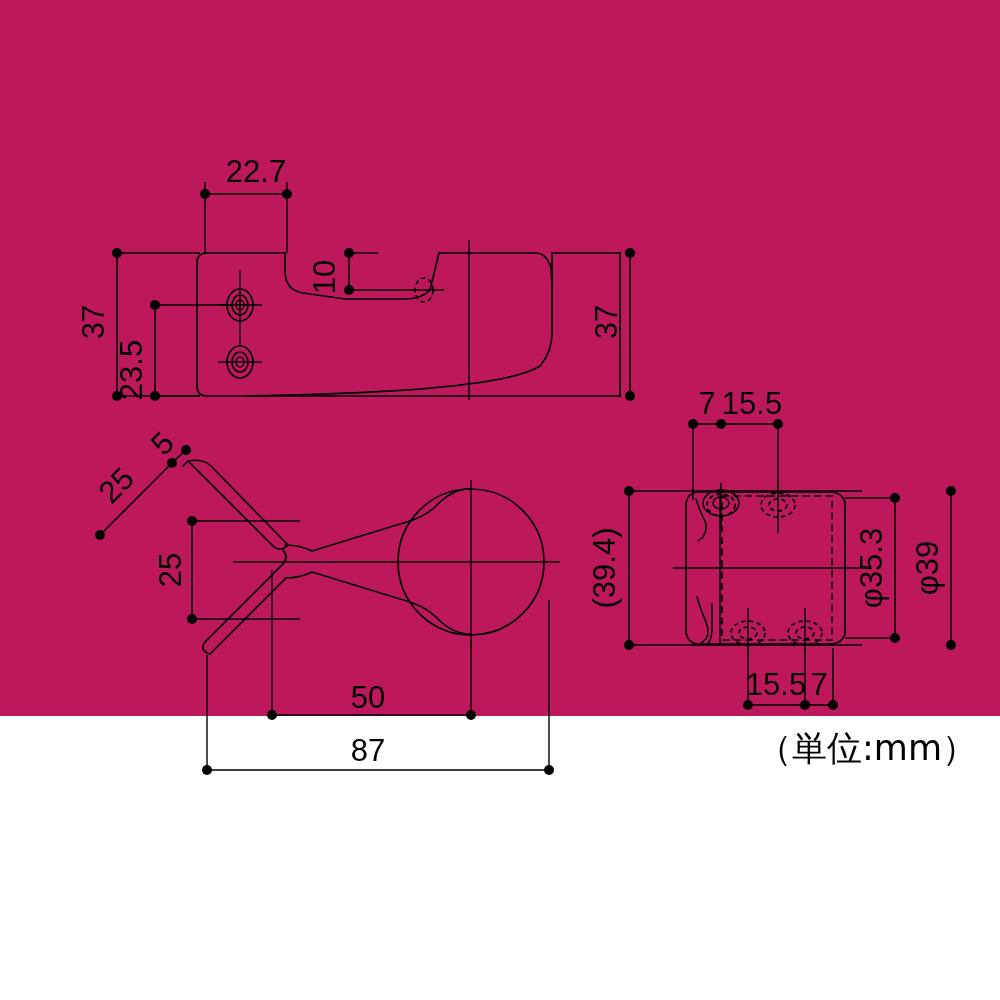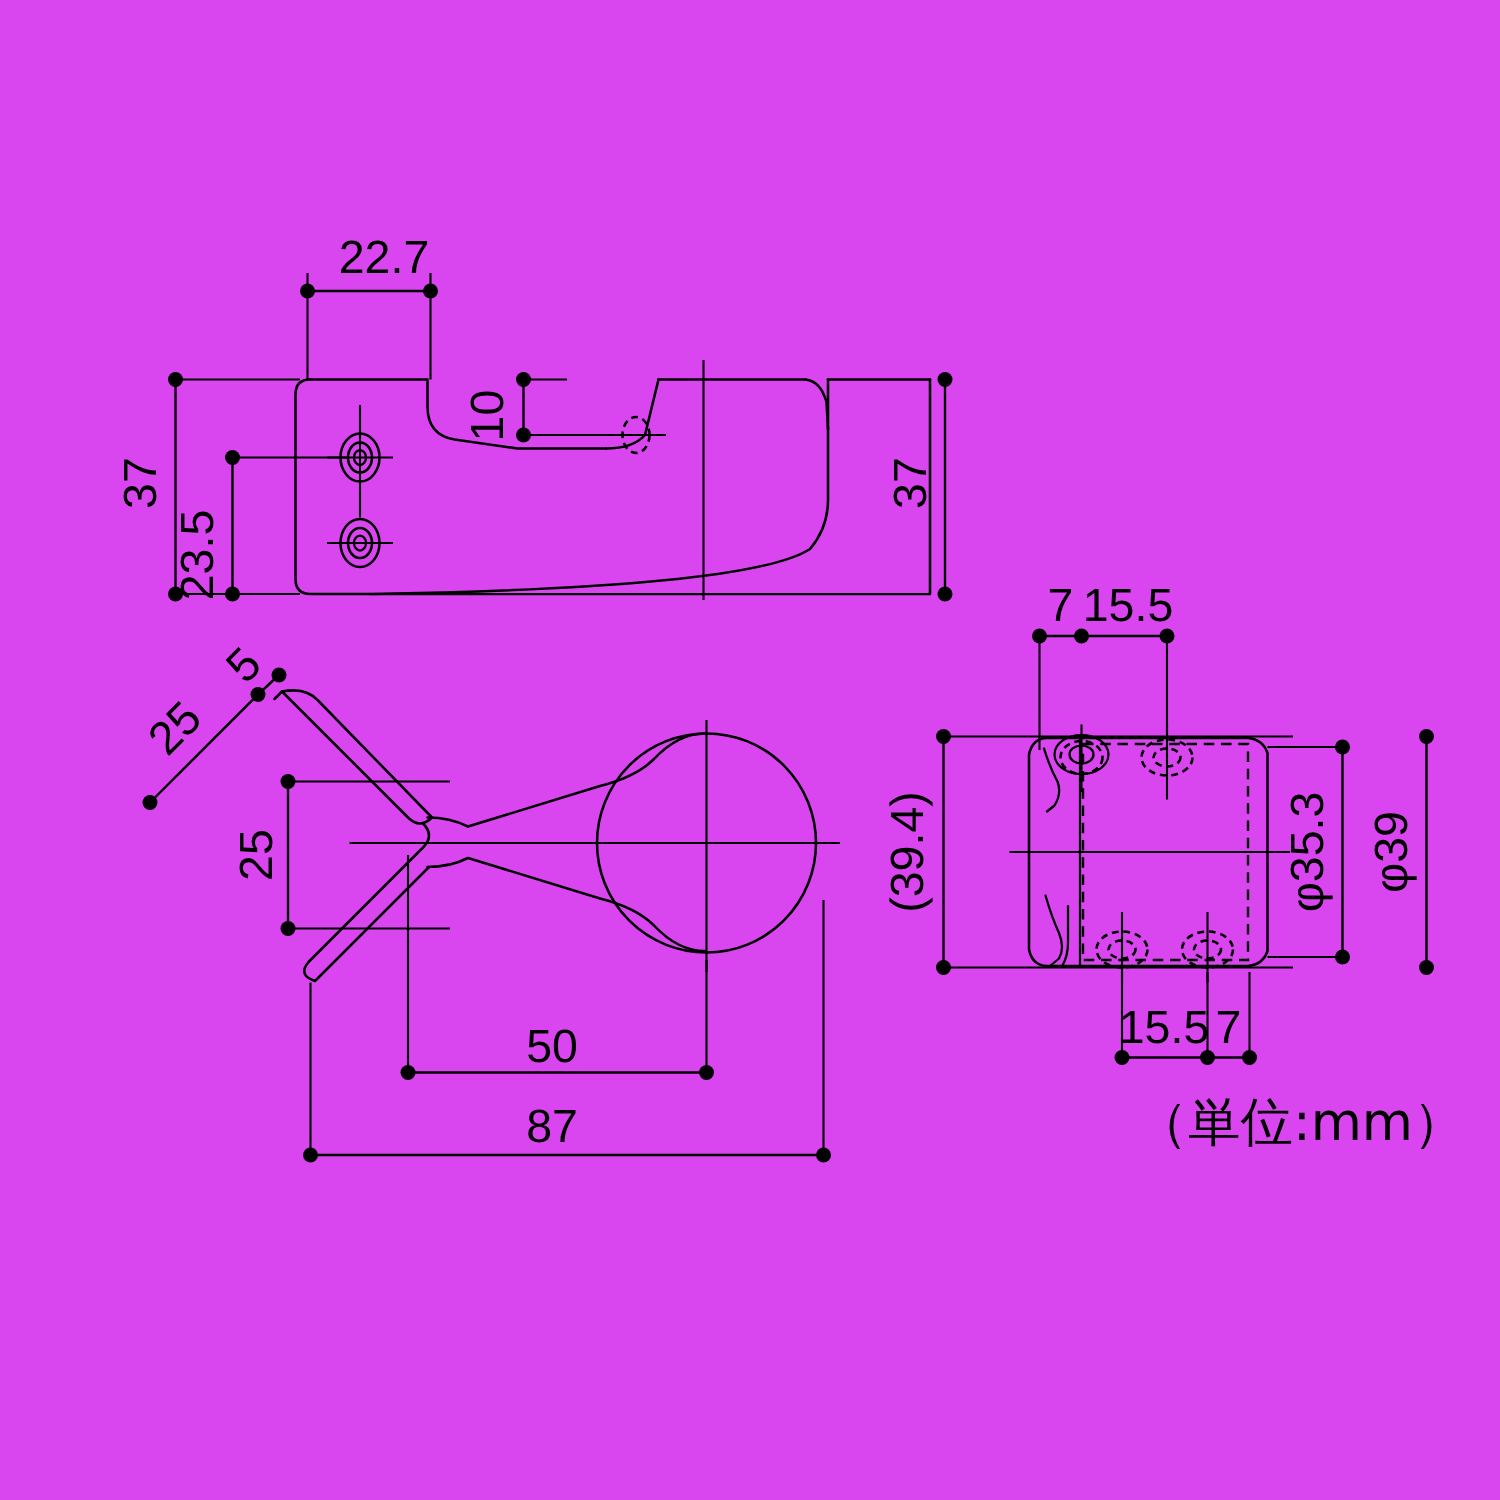--- a/index.html
+++ b/index.html
@@ -10,22 +10,22 @@
   }
   body {
     width: 1000px;
     height: 1000px;
     font-family: "Liberation Sans", sans-serif;
     overflow: hidden;
   }
   #sheet {
     position: relative;
     width: 1000px;
-    height: 1000px;
-    background: #d946ef;
+    height: 716px;
+    background: #be185d;
   }
   svg#drawing {
     display: block;
     width: 1000px;
     height: 1000px;
   }
   .obj {
     fill: none;
     stroke: #000000;
     stroke-width: 1.7;

